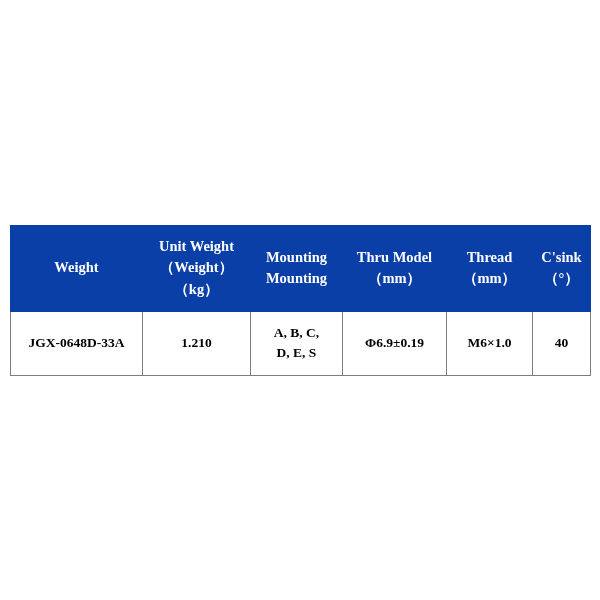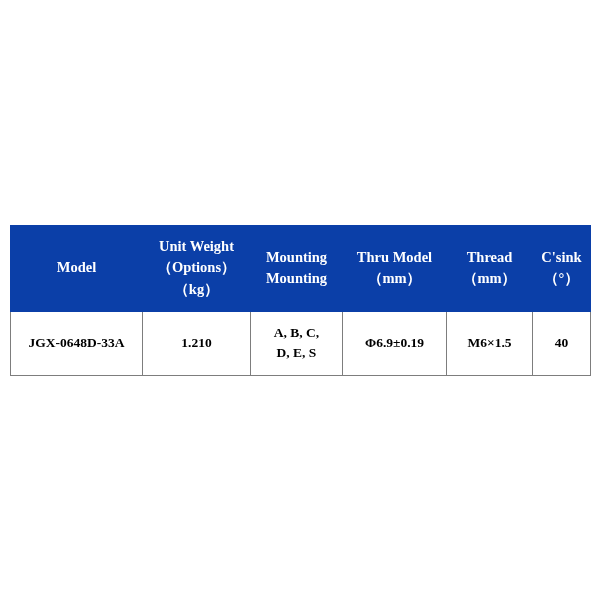--- a/index.html
+++ b/index.html
@@ -80,25 +80,25 @@
         <col class="c-model">
         <col class="c-weight">
         <col class="c-mount">
         <col class="c-thru">
         <col class="c-thread">
         <col class="c-csink">
       </colgroup>
       <thead>
         <tr>
           <th>
-            <span class="hdr-line">Model</span>
+            <span class="hdr-line">Weight</span>
           </th>
           <th>
             <span class="hdr-line">Unit Weight</span>
-            <span class="hdr-line">（Options）</span>
+            <span class="hdr-line">（Weight）</span>
             <span class="hdr-line">（kg）</span>
           </th>
           <th>
             <span class="hdr-line">Mounting</span>
             <span class="hdr-line">Mounting</span>
           </th>
           <th>
             <span class="hdr-line">Thru Model</span>
             <span class="hdr-line">（mm）</span>
           </th>
@@ -121,21 +121,21 @@
             <span class="cell-line">1.210</span>
           </td>
           <td>
             <span class="cell-line">A, B, C,</span>
             <span class="cell-line">D, E, S</span>
           </td>
           <td>
             <span class="cell-line">Φ6.9±0.19</span>
           </td>
           <td>
-            <span class="cell-line">M6×1.5</span>
+            <span class="cell-line">M6×1.0</span>
           </td>
           <td>
             <span class="cell-line">40</span>
           </td>
         </tr>
       </tbody>
     </table>
   </div>
 </div>
 

